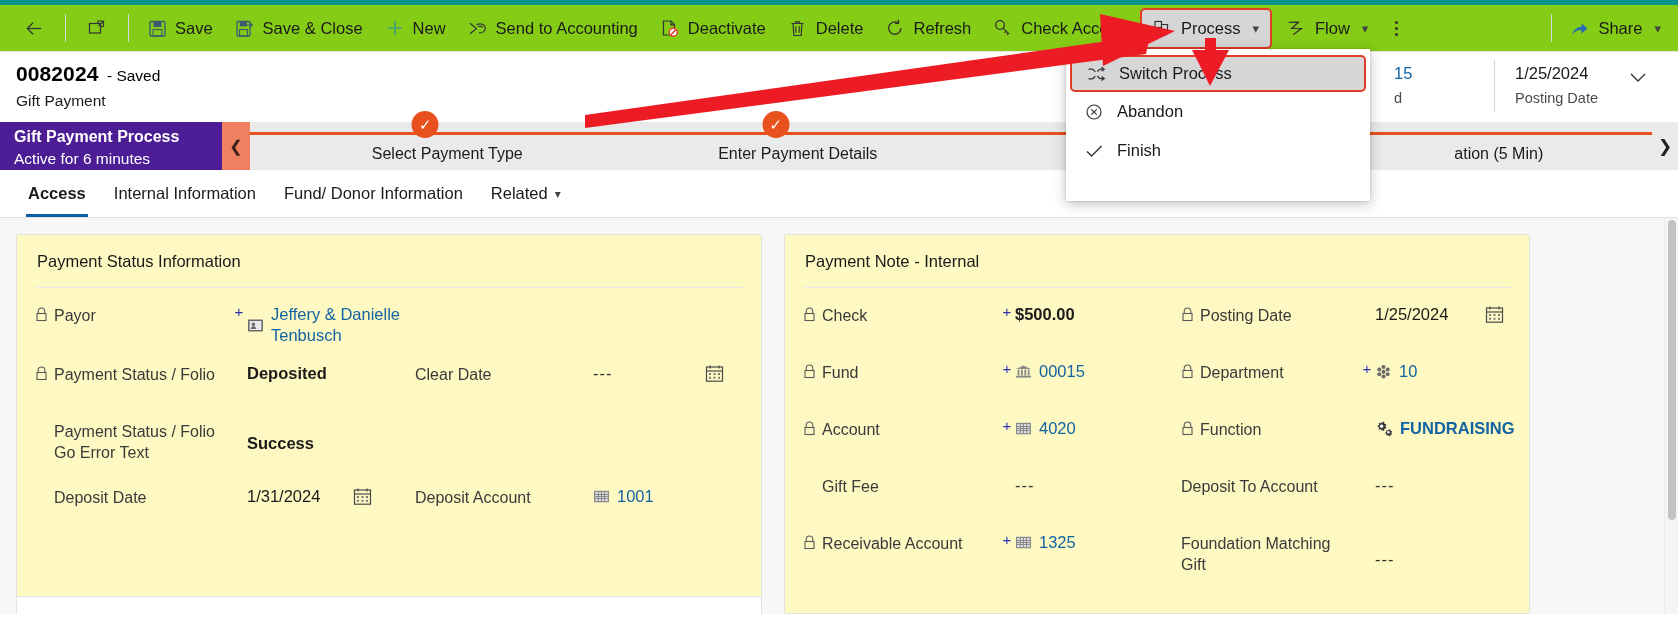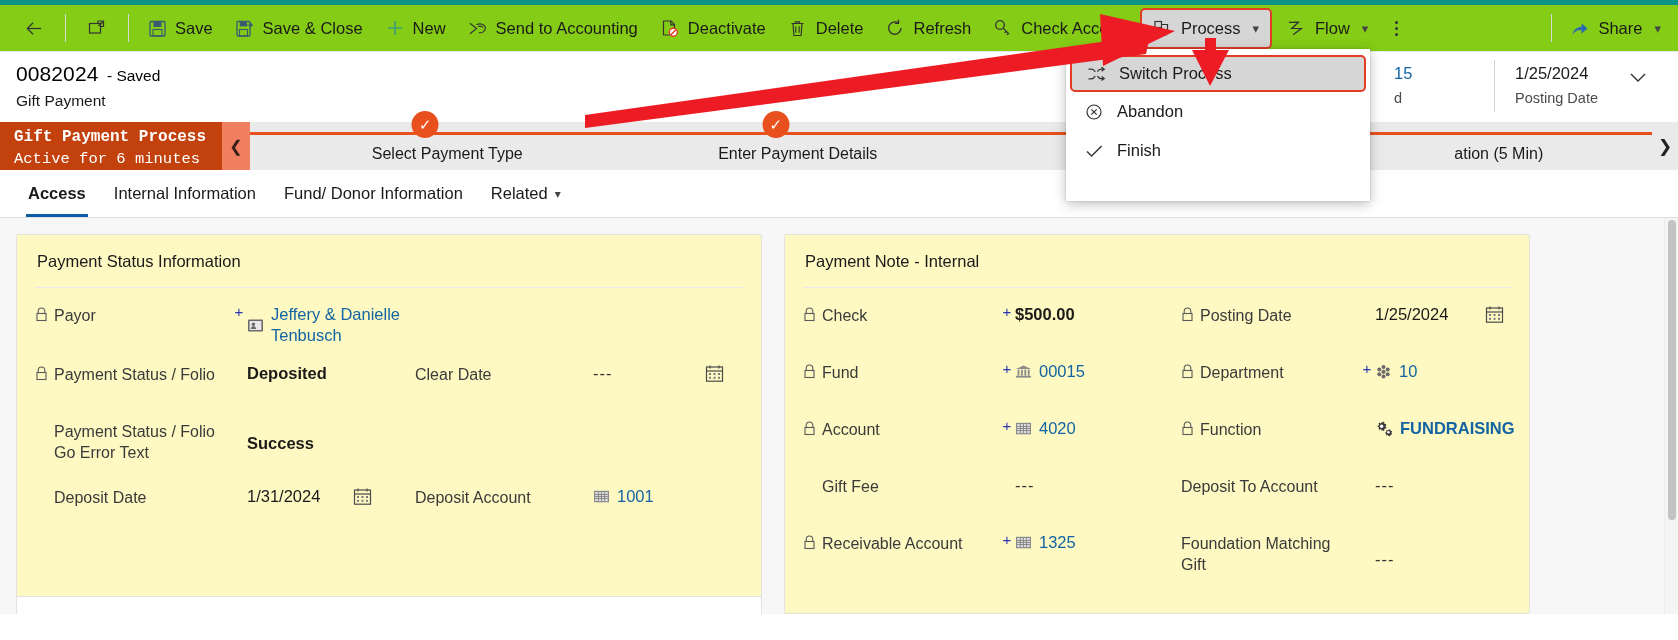--- a/index.html
+++ b/index.html
@@ -54,42 +54,42 @@
 
   
   .rec-header {
     height: 70px;
     display: flex; align-items: flex-start;
     padding: 8px 14px 0 16px;
     background: #fff;
     position: relative;
   }
   .rec-title-wrap { padding-top: 2px; }
-  .rec-title { font-size: 21px; font-weight: normal; color: #000; letter-spacing: .1px; }
+  .rec-title { font-size: 21px; font-weight: bold; color: #000; letter-spacing: .1px; }
   .rec-saved { font-size: 15.5px; color: #000000; font-weight: normal; margin-left: 4px; }
   .rec-sub { font-size: 15.5px; color: #1b1a19; margin-top: 6px; }
   .hdr-fields { margin-left: auto; display: flex; align-items: flex-start; height: 60px; }
   .hdr-field {
     padding: 4px 22px 0 20px;
     border-left: 1px solid #d4d4d4;
     min-width: 120px;
     height: 52px;
   }
   .hdr-field.first { border-left: none; }
   .hdr-val { font-size: 16.5px; color: #1b1a19; }
   .hdr-val.link { color: #1264a3; }
   .hdr-lbl { font-size: 14.5px; color: #4a4a4a; margin-top: 7px; }
   .hdr-expand { padding: 6px 14px 0 6px; color: #333; font-size: 15px; cursor: pointer; }
 
   
   .bpf { height: 48px; display: flex; align-items: stretch; position: relative; }
   .bpf-title {
-    background: #c2410c; color: #fff;
+    background: #4c1d95; color: #fff;
     padding: 5px 14px 0 14px; width: 222px;
-    display: flex; flex-direction: column; justify-content: center; font-family: Liberation Mono, monospace;
+    display: flex; flex-direction: column; justify-content: center;
   }
   .bpf-title .t1 { font-size: 16px; font-weight: bold; line-height: 1.15; }
   .bpf-title .t2 { font-size: 15.5px; font-weight: normal; line-height: 1.3; margin-top: 2px; }
   .bpf-collapse {
     width: 28px; background: #f08060; color: #3a2018;
     display: flex; align-items: center; justify-content: center;
     font-size: 16px; cursor: pointer;
   }
   .bpf-stages { flex: 1 1 auto; display: flex; background: #ebeaea; position: relative; }
   .bpf-line { position: absolute; left: 0; right: 0; top: 10px; height: 3px; background: #e8511d; }

